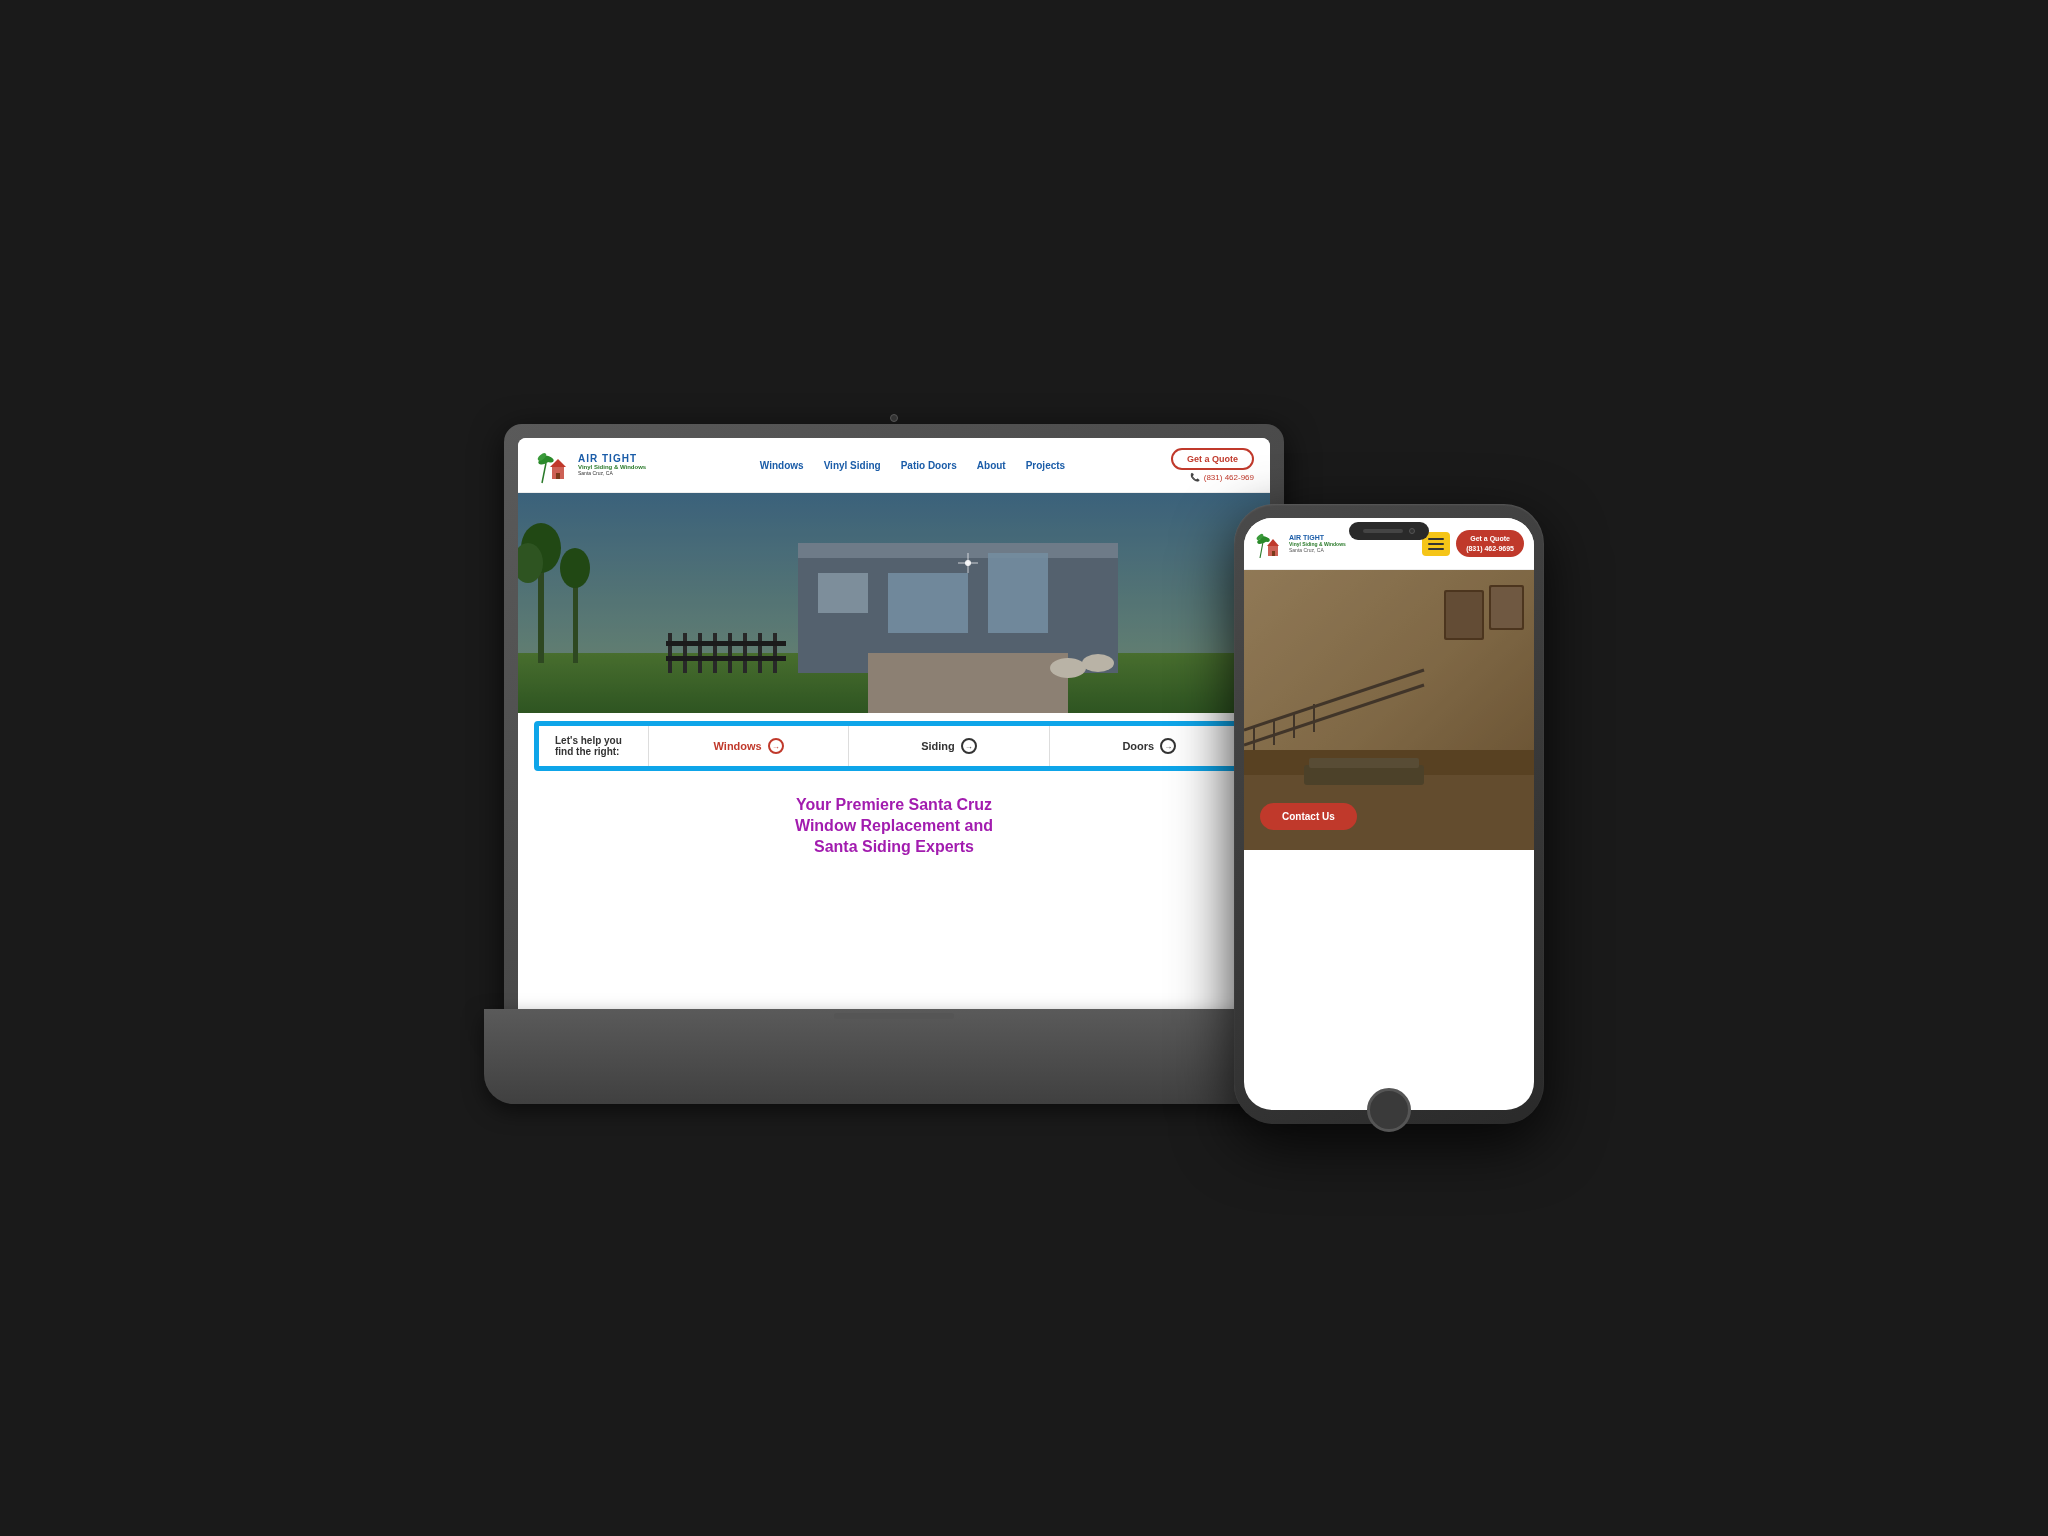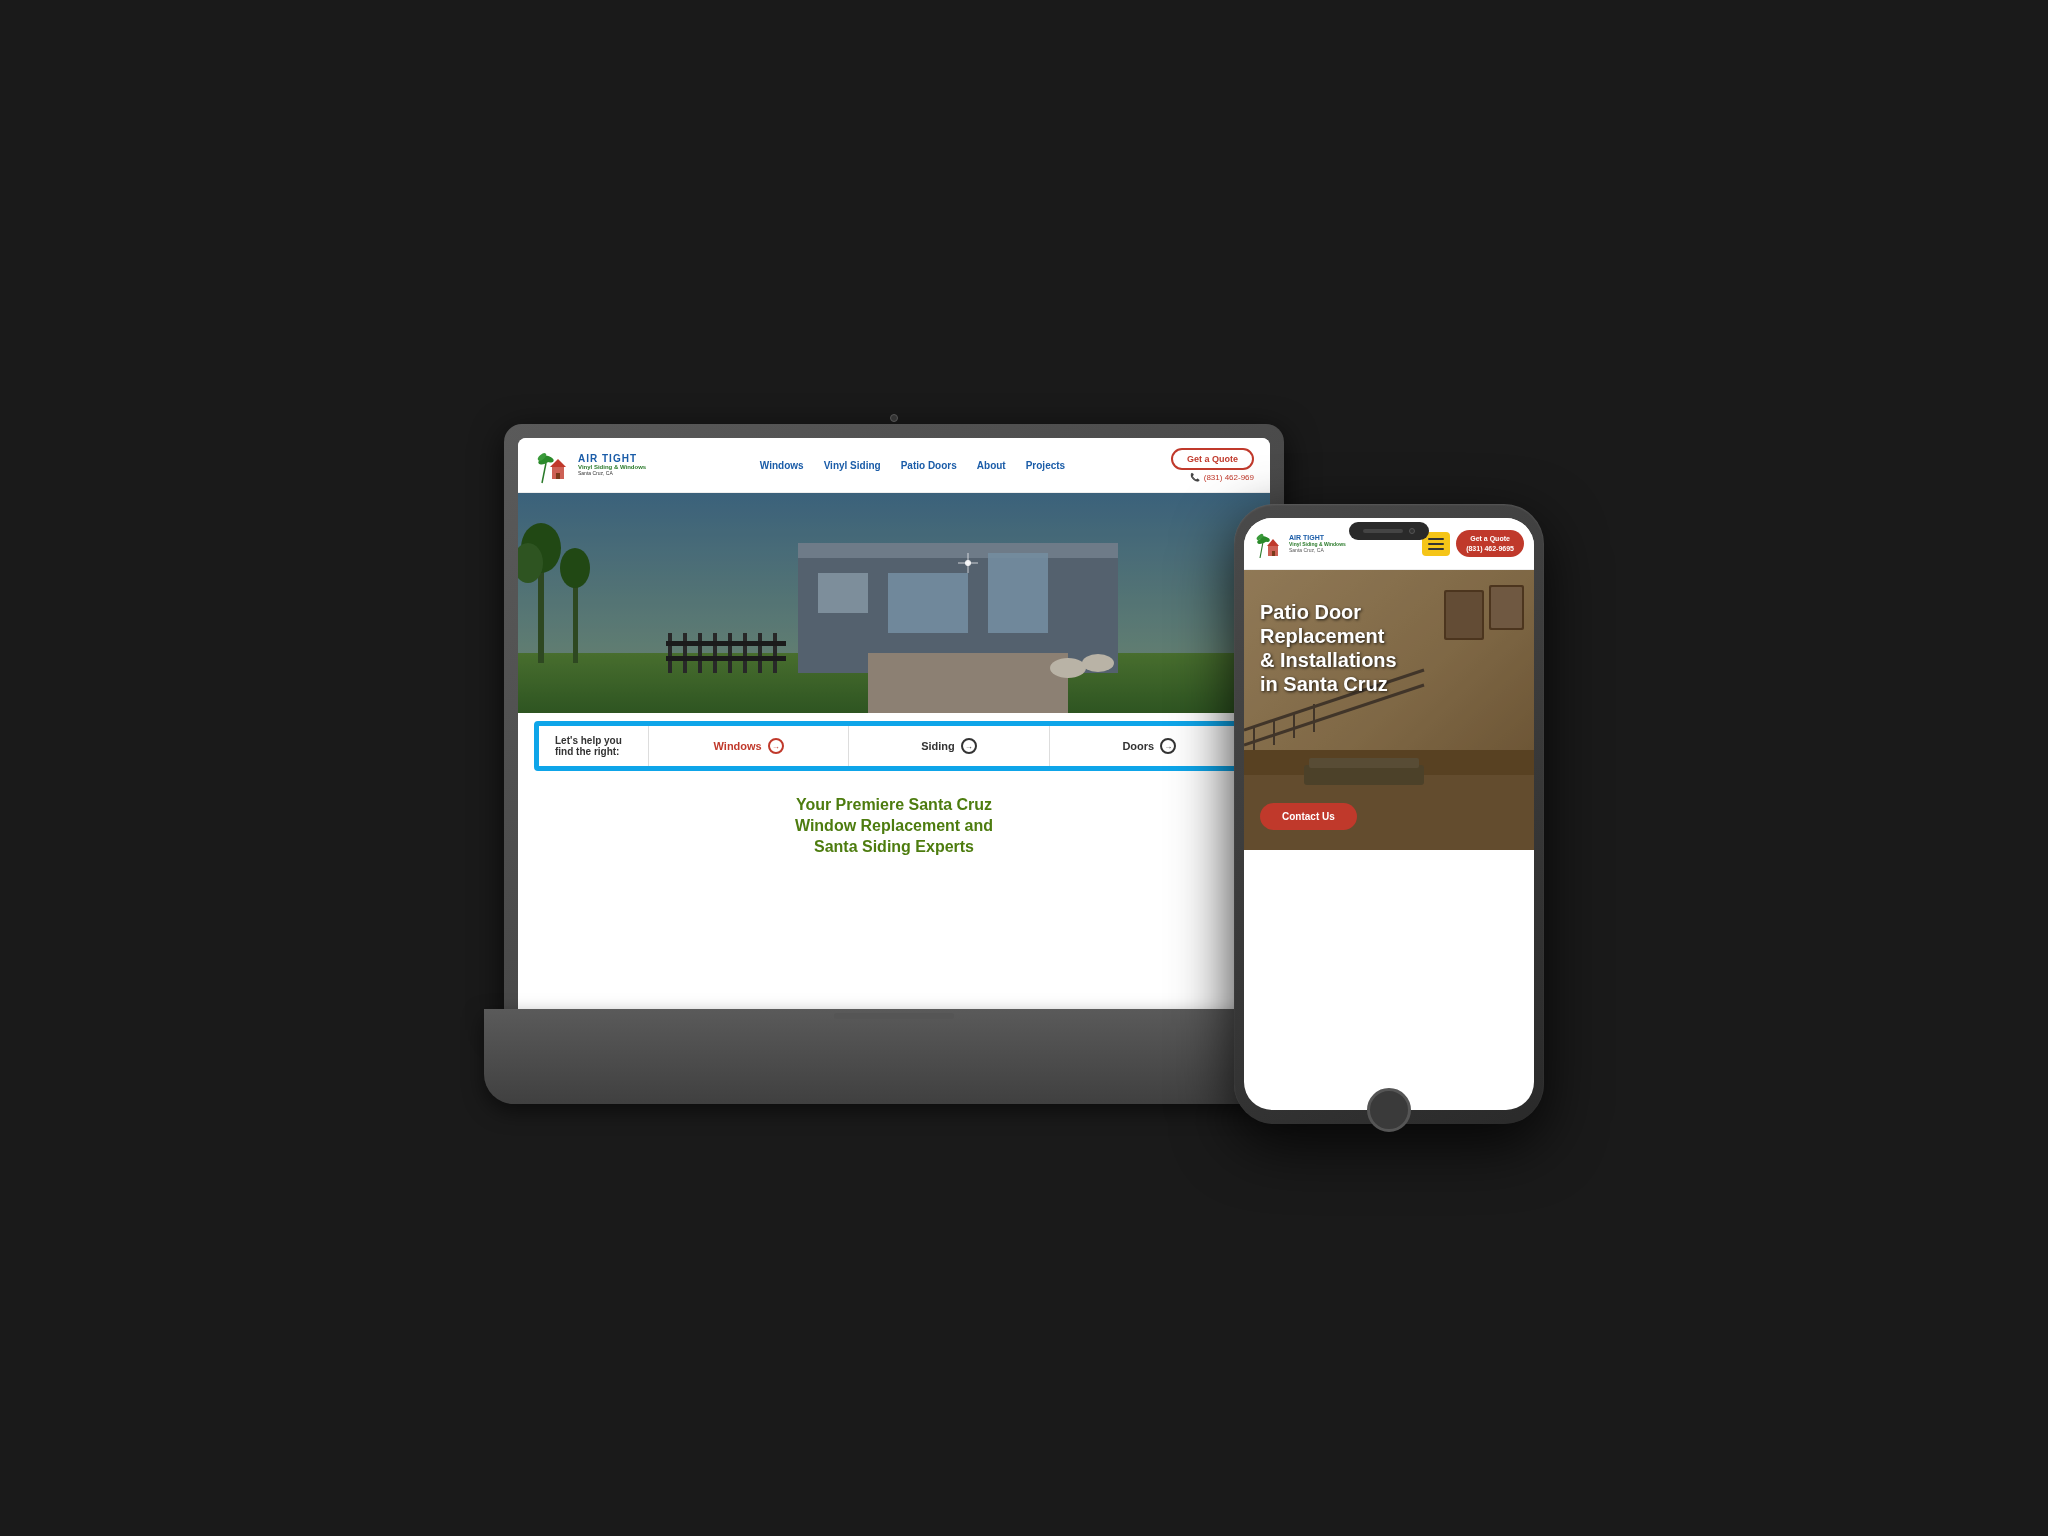--- a/index.html
+++ b/index.html
@@ -255,21 +255,21 @@
 
     
     .laptop-content {
       text-align: center;
       padding: 16px;
     }
 
     .laptop-content h2 {
       font-size: 16px;
       font-weight: 700;
-      color: #4d7c0f;
+      color: #a21caf;
       line-height: 1.3;
     }
 
     
     .phone {
       position: absolute;
       right: 0;
       top: 120px;
       width: 310px;
       height: 620px;
@@ -666,28 +666,20 @@
             <line x1="30" y1="150" x2="30" y2="175" stroke="#5a4a3a" stroke-width="2"></line>
             <line x1="50" y1="142" x2="50" y2="168" stroke="#5a4a3a" stroke-width="2"></line>
             <line x1="70" y1="134" x2="70" y2="162" stroke="#5a4a3a" stroke-width="2"></line>
 
             <rect x="60" y="195" width="120" height="20" fill="#6a5a3a" rx="3"></rect>
             <rect x="65" y="188" width="110" height="10" fill="#7a6a4a" rx="2"></rect>
 
             <rect width="290" height="280" fill="rgba(0,0,0,0.28)"></rect>
           </svg>
 
-          <div class="phone-hero-text">
-            <h2>
-              <span>Patio Door</span><br>
-              <span>Replacement</span><br>
-              <span>&amp; Installations</span><br>
-              <span>in Santa Cruz</span>
-            </h2>
-          </div>
 
           <button class="contact-btn-phone">Contact Us</button>
         </div>
 
       </div>
       <div class="phone-home-btn"></div>
     </div>
   </div>
 
 </div>

